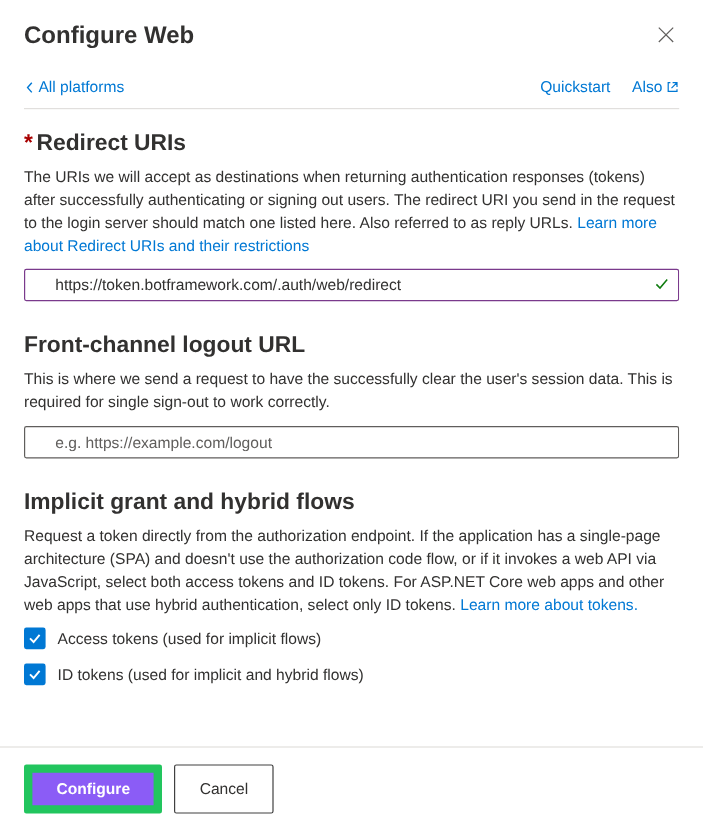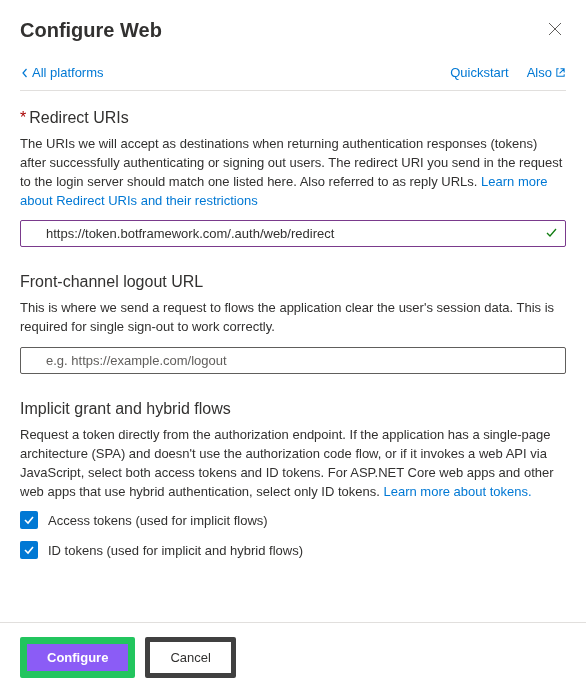--- a/index.html
+++ b/index.html
@@ -63,23 +63,23 @@
       cursor: pointer;
       font-size: 13px;
       display: flex;
       align-items: center;
       gap: 3px;
     }
     .section {
       margin-bottom: 26px;
     }
     .section-heading {
-      font-size: 16px;
-      color: #323130;
-      font-weight: 400;
+      font-size: 19px;
+      color: #323130;
+      font-weight: 700;
       margin-bottom: 8px;
     }
     .required-asterisk {
       color: #a80000;
       margin-right: 3px;
     }
     .description {
       font-size: 13px;
       color: #323130;
       line-height: 1.45;
@@ -163,21 +163,21 @@
     }
     .btn-primary {
       background: #8b5cf6;
       color: #fff;
       border: 7px solid #22c55e;
       font-weight: 600;
     }
     .btn-secondary {
       background: #fff;
       color: #323130;
-      border: 5px solid #404040;
+      border: 1px solid #404040;
     }
     .content {
       overflow-y: auto;
       height: calc(100% - 120px);
     }
   </style>
 </head>
 <body>
 
 <div class="panel">
@@ -221,21 +221,21 @@
         <span class="check-icon">
           <svg width="13" height="13" viewBox="0 0 13 13">
               <path d="M2 7 L5 10 L11 3" stroke="#107c10" stroke-width="1.3" fill="none"></path>
             </svg>
         </span>
       </div>
     </div>
 
     <div class="section">
       <h2 class="section-heading">Front-channel logout URL</h2>
-      <p class="description">This is where we send a request to flows the application clear the user's session data. This is required for single sign-out to work correctly.</p>
+      <p class="description">This is where we send a request to have the successfully clear the user's session data. This is required for single sign-out to work correctly.</p>
       <div class="input-wrap">
         <input type="text" class="text-input" placeholder="e.g. https://example.com/logout" style="">
       </div>
     </div>
 
     <div class="section">
       <h2 class="section-heading">Implicit grant and hybrid flows</h2>
       <p class="description">
         <span>Request a token directly from the authorization endpoint. If the application has a single-page architecture (SPA) and doesn't use the authorization code flow, or if it invokes a web API via JavaScript, select both access tokens and ID tokens. For ASP.NET Core web apps and other web apps that use hybrid authentication, select only ID tokens. </span><span class="link-inline">Learn more about tokens.</span>
       </p>

